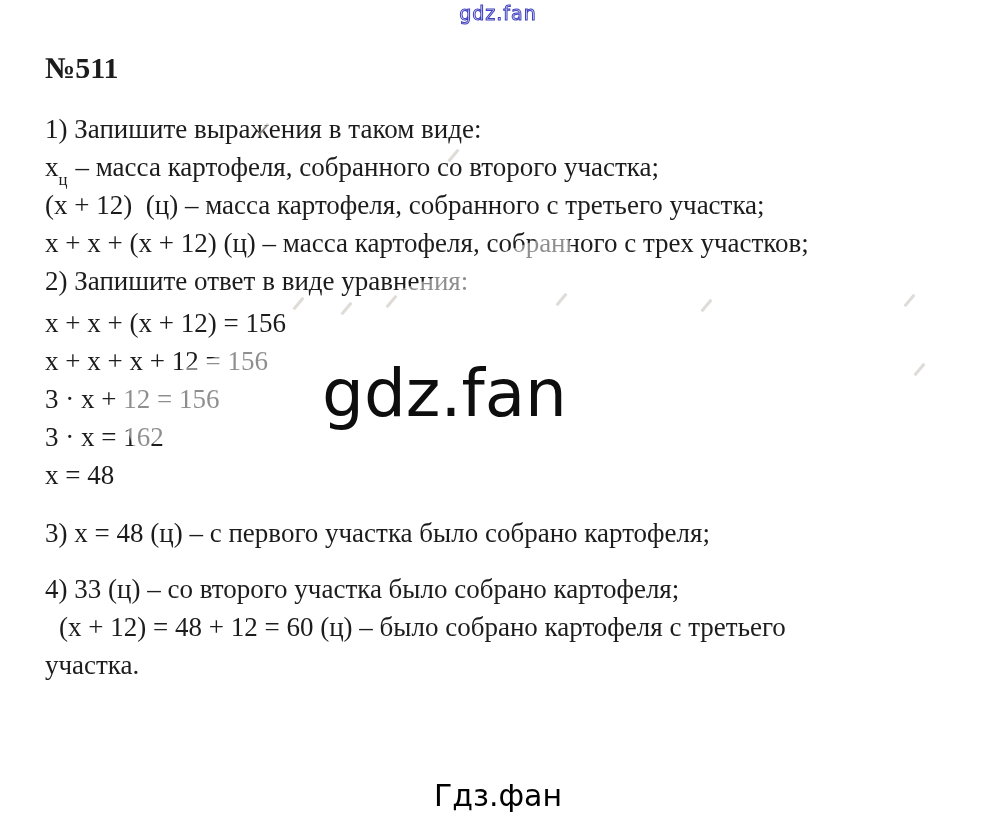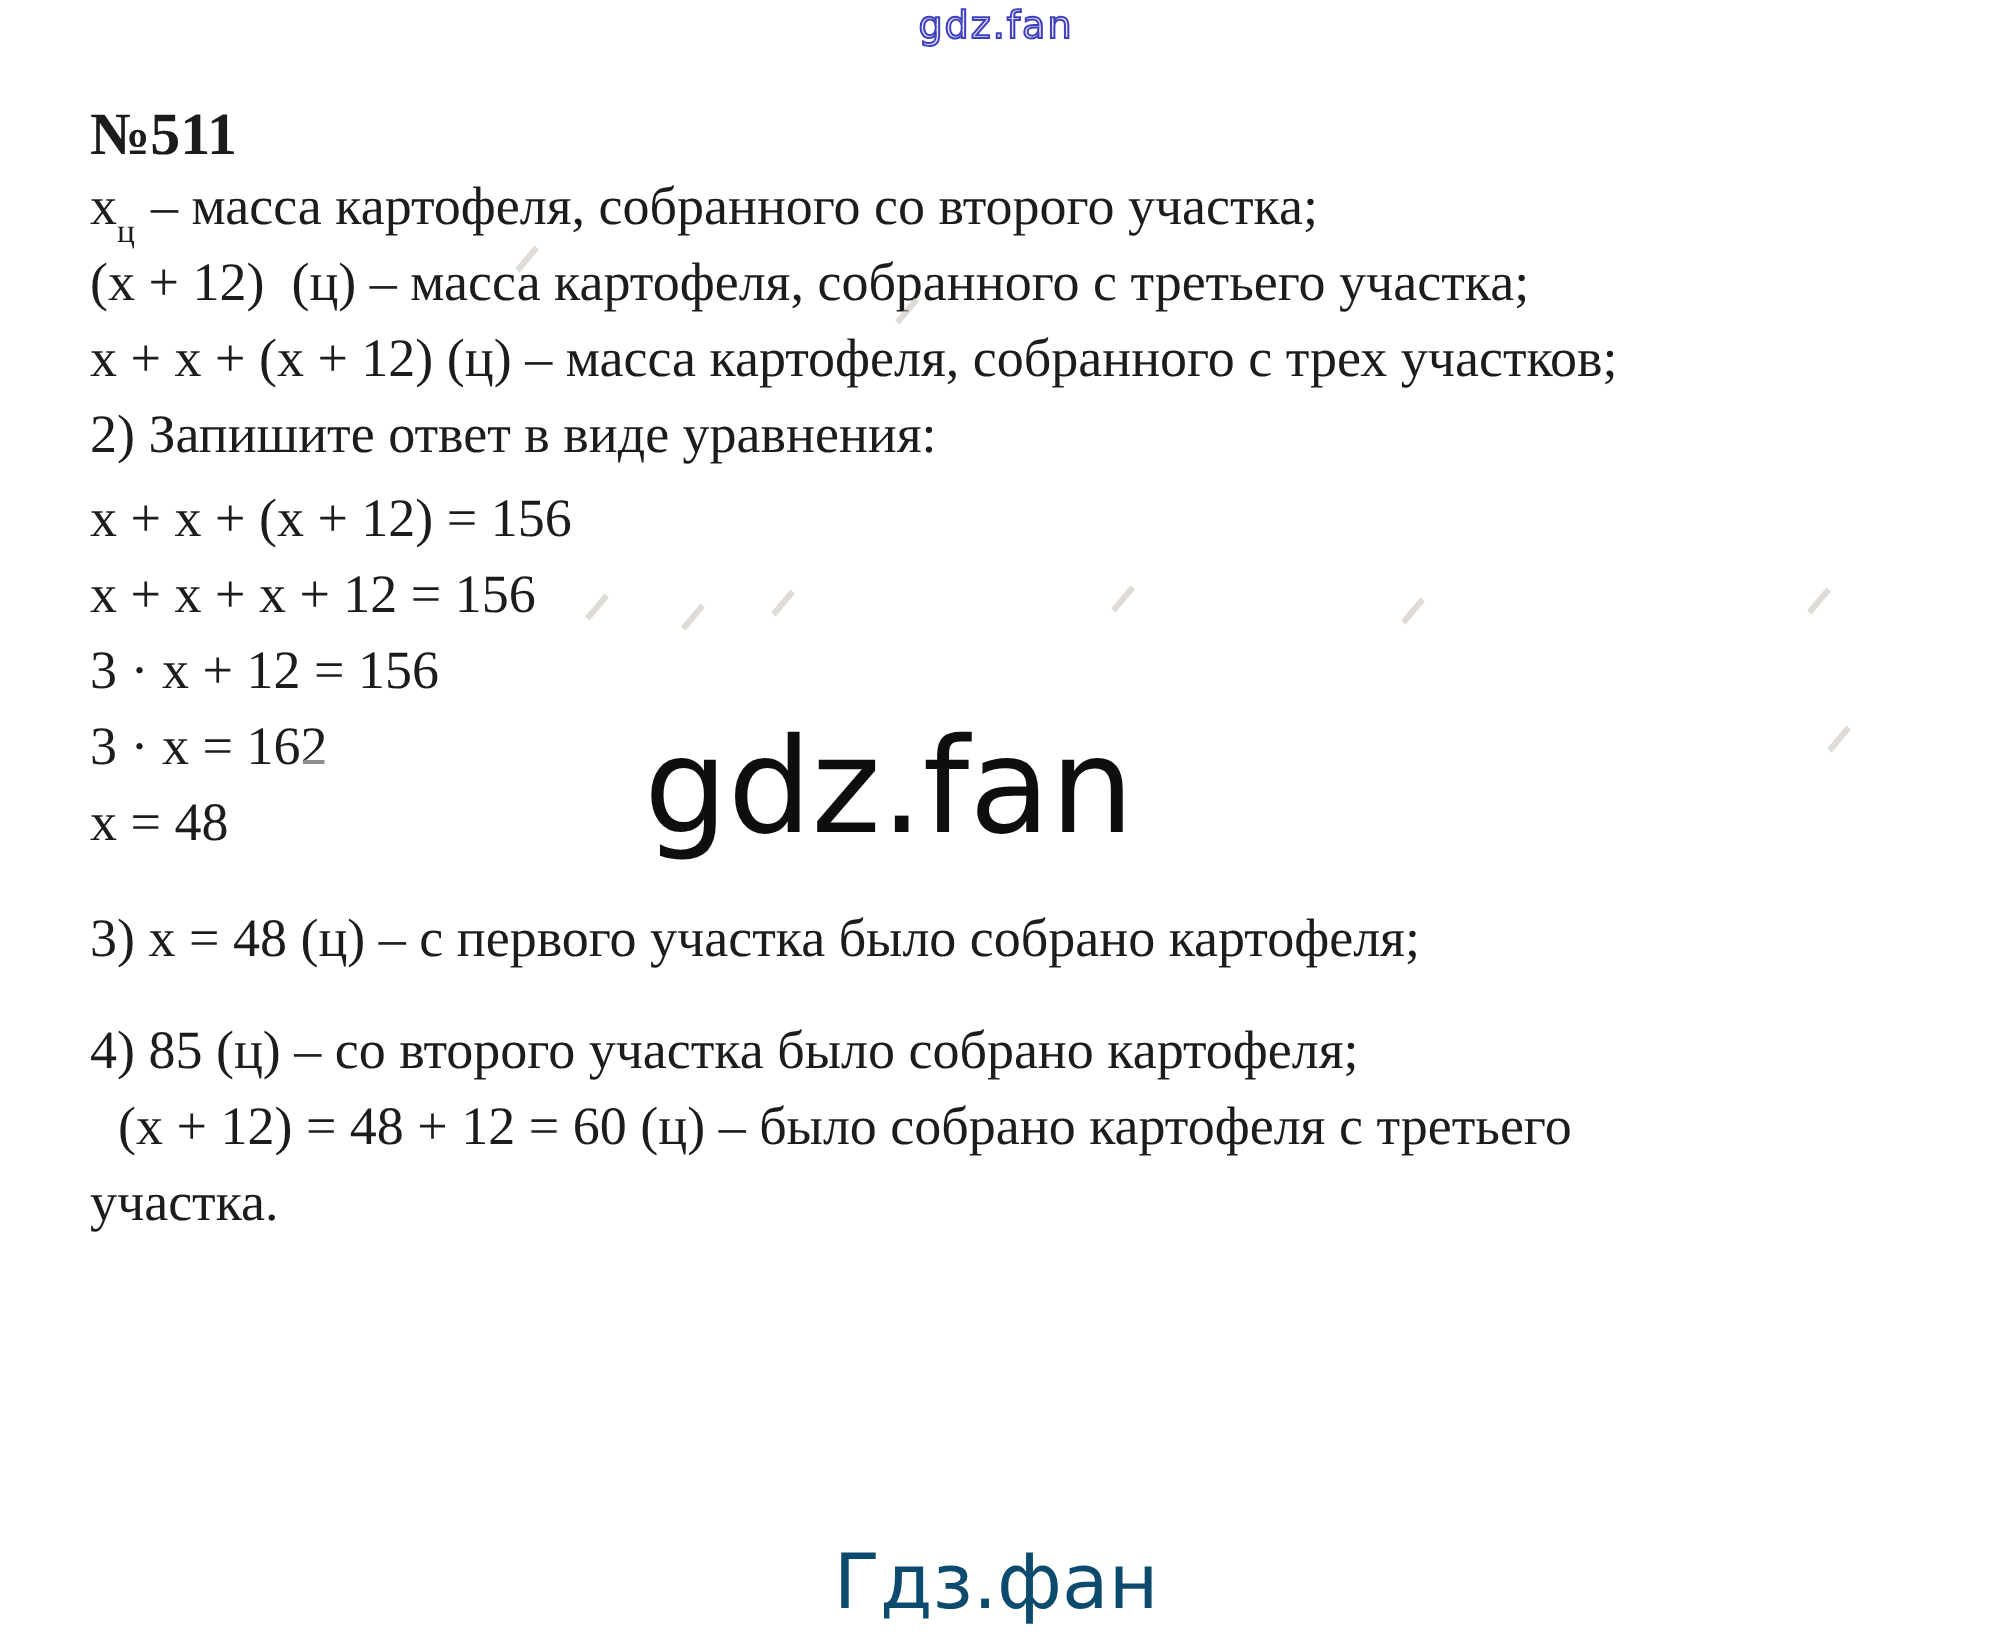--- a/index.html
+++ b/index.html
@@ -66,35 +66,36 @@
   .tick {
     position:absolute; width:3px; height:15px;
     background:#c4bdb6; opacity:0.55;
     transform:rotate(40deg);
   }
 
   .footer {
     position:absolute; bottom:6px; left:0; right:0;
     text-align:center;
     font-family:"DejaVu Sans", sans-serif;
-    font-size:38px;
-    color:#0c4a6e;
+    font-size:30px;
+    color:#000000;
   }
 </style>
 </head>
 <body>
 
 <div class="page">
 
   <div class="wm-top">gdz.fan</div>
 
   <div class="content">
 
     <div class="title">№511</div>
 
+    <div class="line p1-head">1) Запишите выражения в таком виде:</div>
 
     <div class="p1-lines">
       <div class="line">
         <span>х</span><sub class="unit">ц</sub><span class="after-sub">– масса картофеля, собранного со второго участка;</span>
       </div>
       <div class="line">(х + 12)&nbsp; (ц) – масса картофеля, собранного с третьего участка;</div>
       <div class="line">х + х + (х + 12) (ц) – масса картофеля, собранного с трех участков;</div>
     </div>
 
     <div class="line p2-head">2) Запишите ответ в виде уравнения:</div>
@@ -103,21 +104,21 @@
       <div class="line">х + х + (х + 12) = 156</div>
       <div class="line">х + х + х + 12 = 156</div>
       <div class="line">3 · х + 12 = 156</div>
       <div class="line">3 · х = 162</div>
       <div class="line">х = 48</div>
     </div>
 
     <div class="line p3">3) х = 48 (ц) – с первого участка было собрано картофеля;</div>
 
     <div class="p4">
-      <div class="line">4) 85 (ц) – со второго участка было собрано картофеля;</div>
+      <div class="line">4) 33 (ц) – со второго участка было собрано картофеля;</div>
       <div class="line indent">(х + 12) = 48 + 12 = 60 (ц) – было собрано картофеля с третьего</div>
       <div class="line">участка.</div>
     </div>
 
   </div>
 
   <div class="fade-band"></div>
 
   <div class="wm-center">gdz.fan</div>
 

